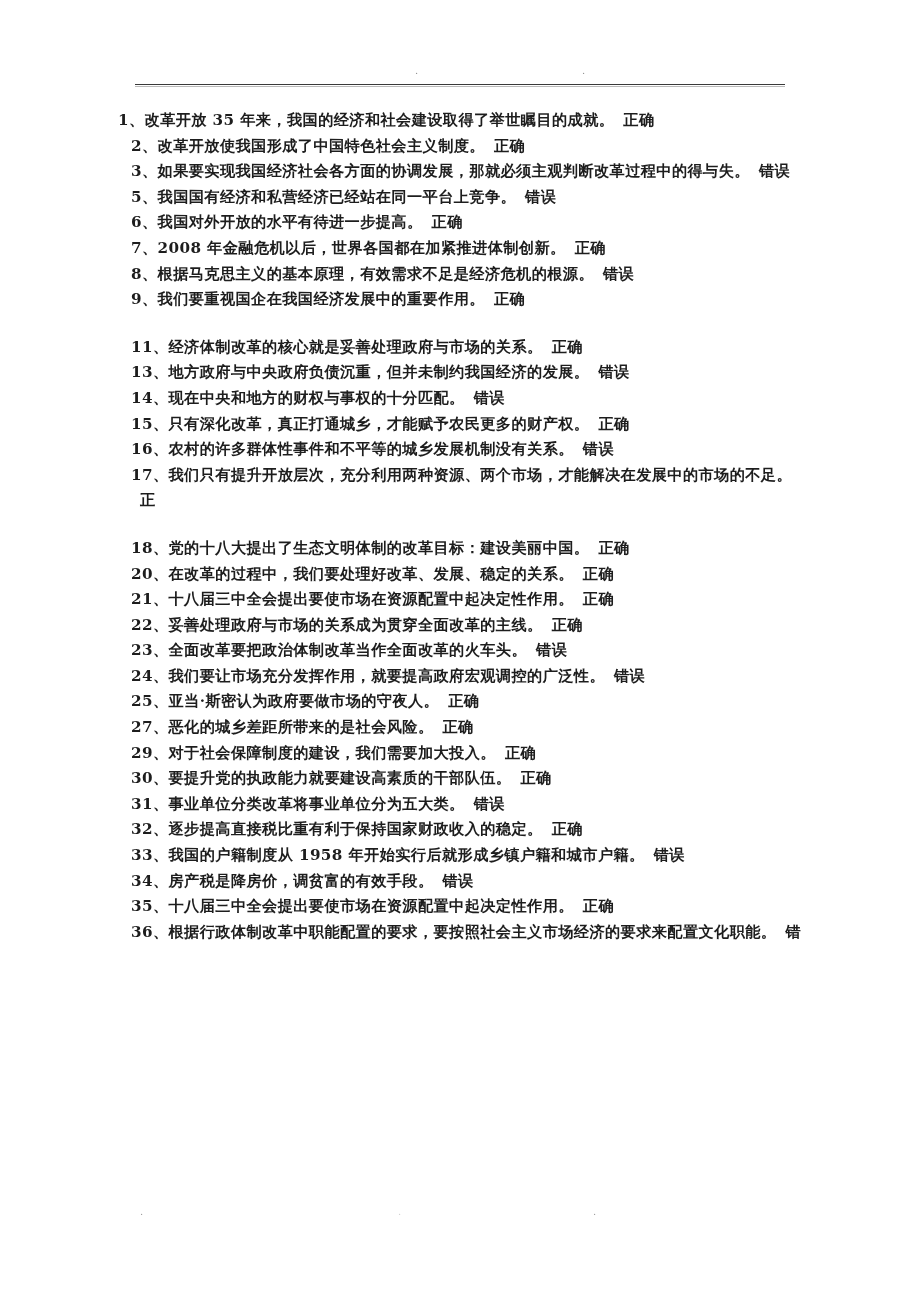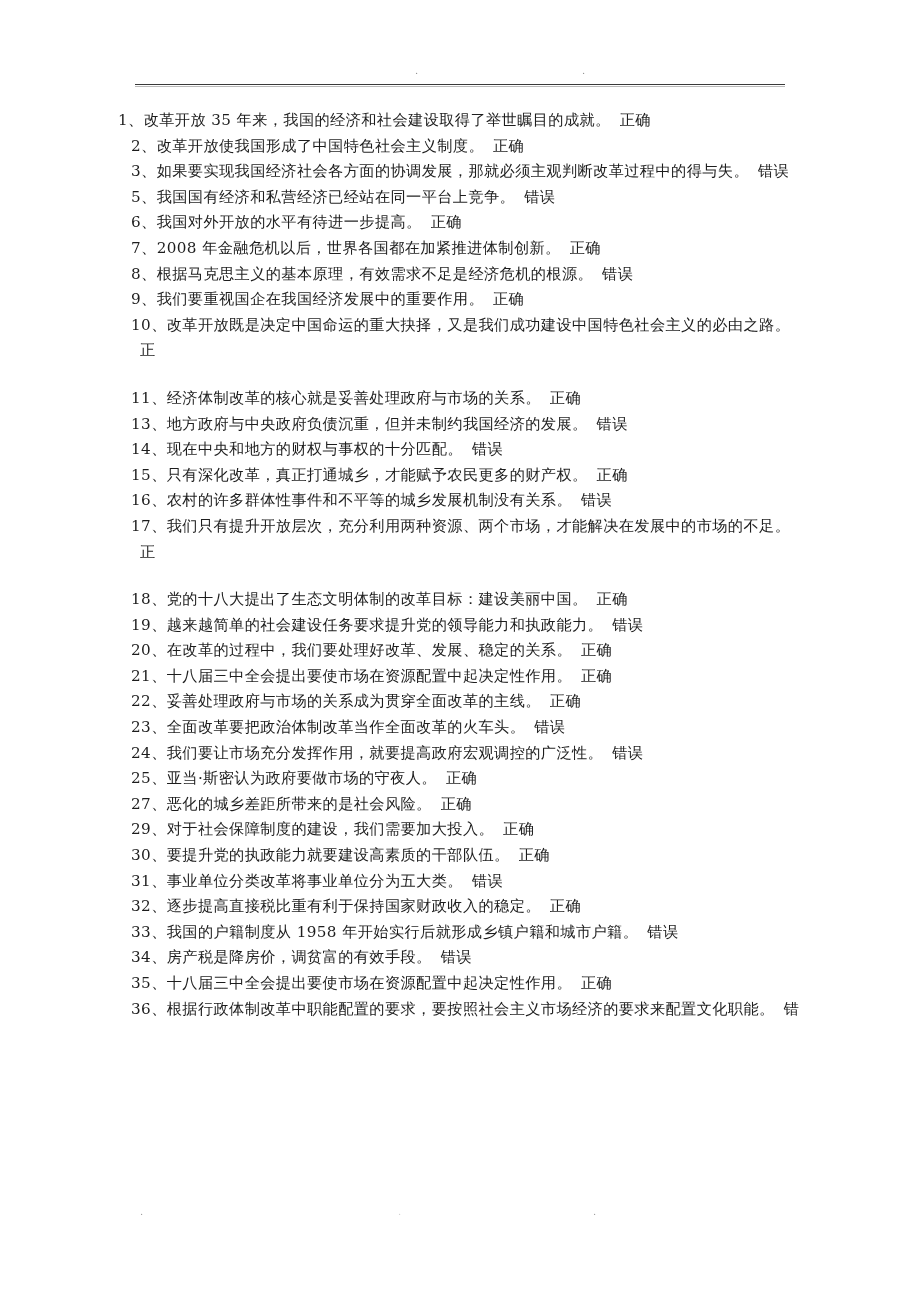--- a/index.html
+++ b/index.html
@@ -65,20 +65,21 @@
   
   .content {
     position: absolute;
     left: 118px;
     top: 108px;
     width: 690px;
   }
   .q-group {
     margin: 0 0 22px 0;
     padding: 0;
+    font-weight: bold;
   }
   .q-group:last-child { margin-bottom: 8px; }
 
   .q-item {
     font-family: "DejaVu Serif", "Liberation Serif", serif;
     font-size: 15.2px;
     line-height: 25.6px;
     color: #1d1d1d;
     margin: 0;
     padding: 0 0 0 13px;
@@ -131,33 +132,31 @@
   <div class="content">
     <div class="q-group" id="group-1">
         <p class="q-item first-line"><span>1、</span><span>改革开放 35 年来，我国的经济和社会建设取得了举世瞩目的成就。</span><span class="ans">正确</span></p>
         <p class="q-item"><span>2、</span><span>改革开放使我国形成了中国特色社会主义制度。</span><span class="ans">正确</span></p>
         <p class="q-item"><span>3、</span><span>如果要实现我国经济社会各方面的协调发展，那就必须主观判断改革过程中的得与失。</span><span class="ans">错误</span></p>
         <p class="q-item"><span>5、</span><span>我国国有经济和私营经济已经站在同一平台上竞争。</span><span class="ans">错误</span></p>
         <p class="q-item"><span>6、</span><span>我国对外开放的水平有待进一步提高。</span><span class="ans">正确</span></p>
         <p class="q-item"><span>7、</span><span>2008 年金融危机以后，世界各国都在加紧推进体制创新。</span><span class="ans">正确</span></p>
         <p class="q-item"><span>8、</span><span>根据马克思主义的基本原理，有效需求不足是经济危机的根源。</span><span class="ans">错误</span></p>
         <p class="q-item"><span>9、</span><span>我们要重视国企在我国经济发展中的重要作用。</span><span class="ans">正确</span></p>
-        <p class="q-item"><span>10、</span><span>改革开放既是决定中国命运的重大抉择，又是我们成功建设中国特色社会主义的必由之路。</span><span class="ans">正</span></p>
       </div>
     <div class="q-group" id="group-2">
         <p class="q-item"><span>11、</span><span>经济体制改革的核心就是妥善处理政府与市场的关系。</span><span class="ans">正确</span></p>
         <p class="q-item"><span>13、</span><span>地方政府与中央政府负债沉重，但并未制约我国经济的发展。</span><span class="ans">错误</span></p>
         <p class="q-item"><span>14、</span><span>现在中央和地方的财权与事权的十分匹配。</span><span class="ans">错误</span></p>
         <p class="q-item"><span>15、</span><span>只有深化改革，真正打通城乡，才能赋予农民更多的财产权。</span><span class="ans">正确</span></p>
         <p class="q-item"><span>16、</span><span>农村的许多群体性事件和不平等的城乡发展机制没有关系。</span><span class="ans">错误</span></p>
         <p class="q-item"><span>17、</span><span>我们只有提升开放层次，充分利用两种资源、两个市场，才能解决在发展中的市场的不足。</span><span class="ans">正</span></p>
       </div>
     <div class="q-group" id="group-3">
         <p class="q-item"><span>18、</span><span>党的十八大提出了生态文明体制的改革目标：建设美丽中国。</span><span class="ans">正确</span></p>
-        <p class="q-item"><span>19、</span><span>越来越简单的社会建设任务要求提升党的领导能力和执政能力。</span><span class="ans">错误</span></p>
         <p class="q-item"><span>20、</span><span>在改革的过程中，我们要处理好改革、发展、稳定的关系。</span><span class="ans">正确</span></p>
         <p class="q-item"><span>21、</span><span>十八届三中全会提出要使市场在资源配置中起决定性作用。</span><span class="ans">正确</span></p>
         <p class="q-item"><span>22、</span><span>妥善处理政府与市场的关系成为贯穿全面改革的主线。</span><span class="ans">正确</span></p>
         <p class="q-item"><span>23、</span><span>全面改革要把政治体制改革当作全面改革的火车头。</span><span class="ans">错误</span></p>
         <p class="q-item"><span>24、</span><span>我们要让市场充分发挥作用，就要提高政府宏观调控的广泛性。</span><span class="ans">错误</span></p>
         <p class="q-item"><span>25、</span><span>亚当·斯密认为政府要做市场的守夜人。</span><span class="ans">正确</span></p>
         <p class="q-item"><span>27、</span><span>恶化的城乡差距所带来的是社会风险。</span><span class="ans">正确</span></p>
         <p class="q-item"><span>29、</span><span>对于社会保障制度的建设，我们需要加大投入。</span><span class="ans">正确</span></p>
         <p class="q-item"><span>30、</span><span>要提升党的执政能力就要建设高素质的干部队伍。</span><span class="ans">正确</span></p>
         <p class="q-item"><span>31、</span><span>事业单位分类改革将事业单位分为五大类。</span><span class="ans">错误</span></p>

